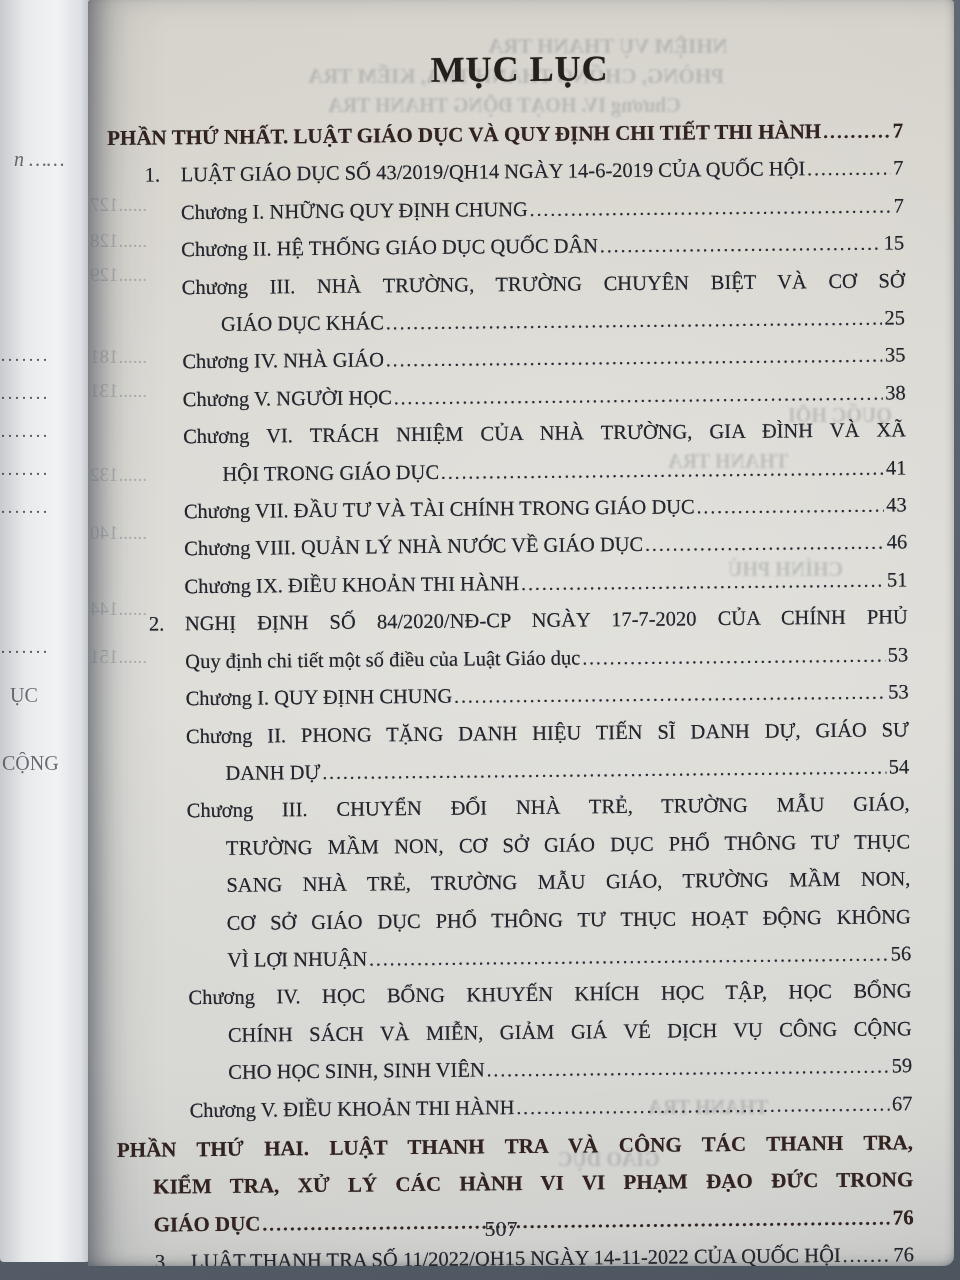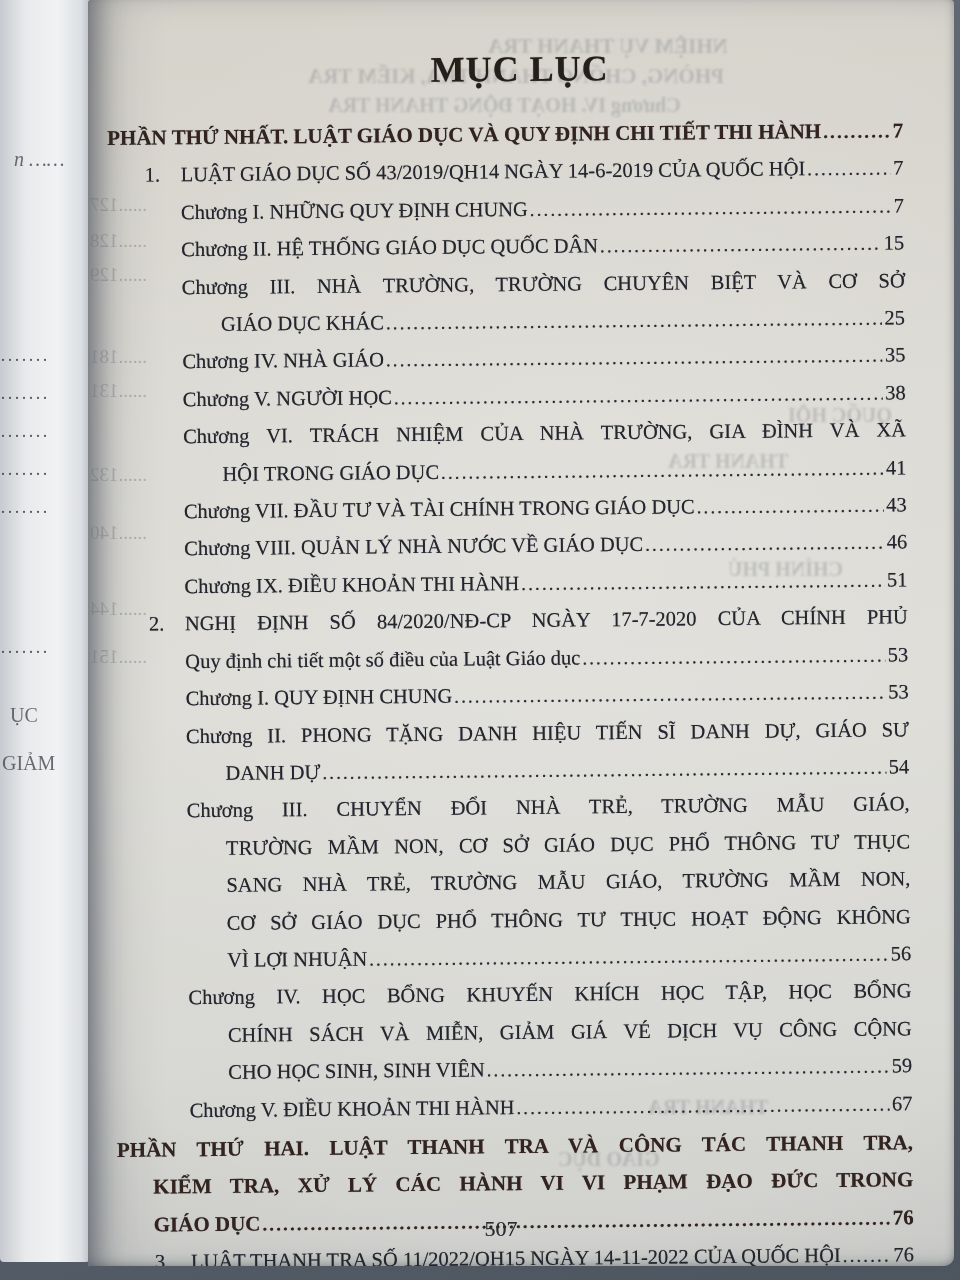--- a/index.html
+++ b/index.html
@@ -96,22 +96,22 @@
     position:absolute; inset:0; pointer-events:none; z-index:3;
     background:
       radial-gradient(135% 95% at 52% 45%, rgba(255,255,255,0) 55%, rgba(48,52,64,.10) 85%, rgba(40,44,56,.18) 100%);
   }
 </style>
 </head>
 <body>
 
 <div class="left-strip">
     <span class="frag" style="top: 148px; left: 14px; font-style: italic;">n ……</span>
-    <span class="frag" style="top: 684px; left: 10px; margin-top: 20px;">ỤC</span>
-    <span class="frag" style="top: 752px; left: 2px;">GIẢM</span>
+    <span class="frag" style="top: 684px; left: 10px;">ỤC</span>
+    <span class="frag" style="top: 752px; left: 2px;">CỘNG</span>
     <span class="frag stub" style="top: 348px; left: 0px;"></span>
     <span class="frag stub" style="top: 386px; left: 0px;"></span>
     <span class="frag stub" style="top: 424px; left: 0px;"></span>
     <span class="frag stub" style="top: 462px; left: 0px;"></span>
     <span class="frag stub" style="top: 500px; left: 0px;"></span>
     <span class="frag stub" style="top: 640px; left: 0px;"></span>
   </div>
 
 <div class="page">
     <span class="bleed-num" style="top: 646px;">......151</span>

